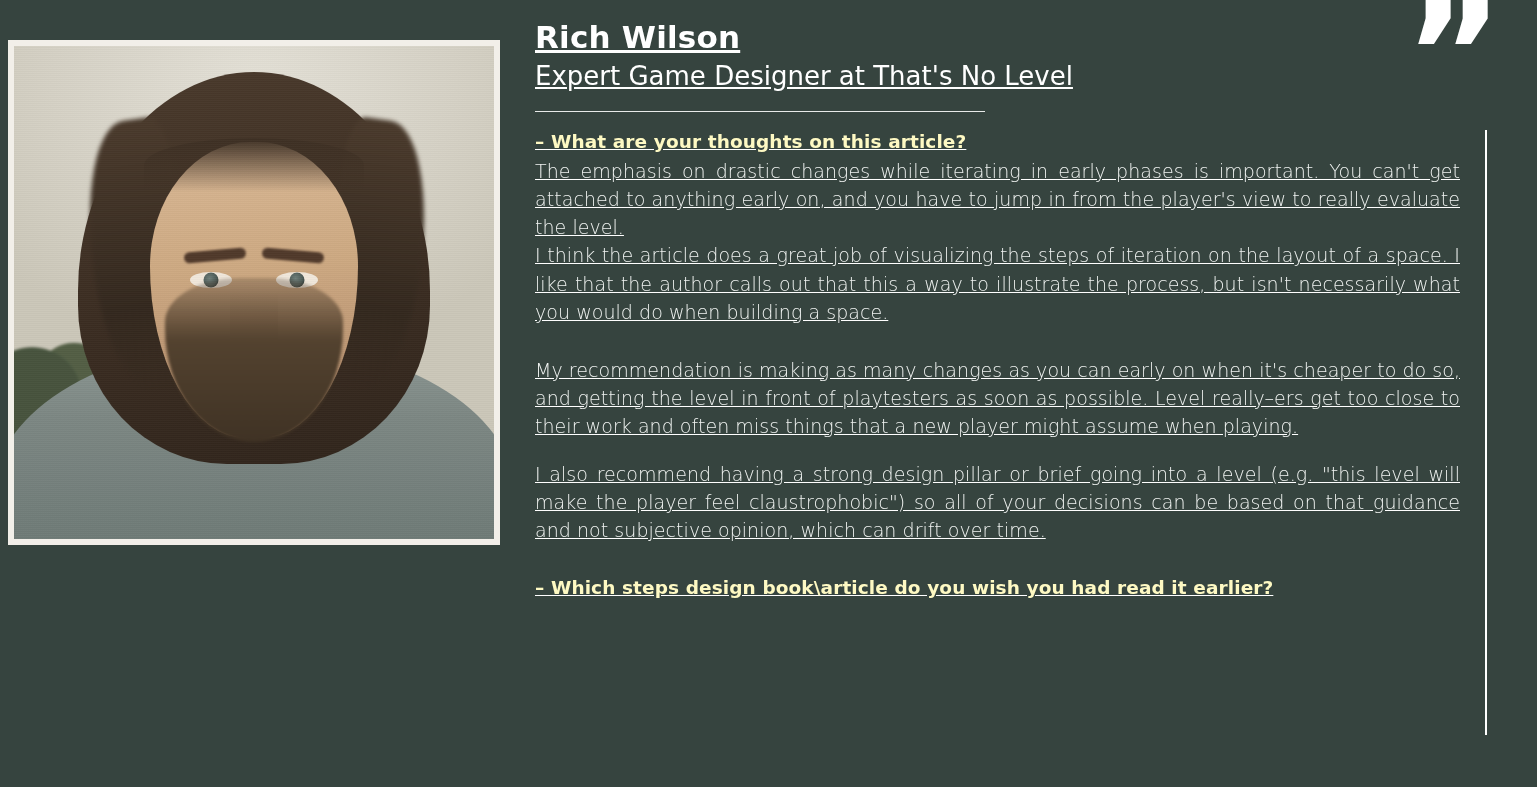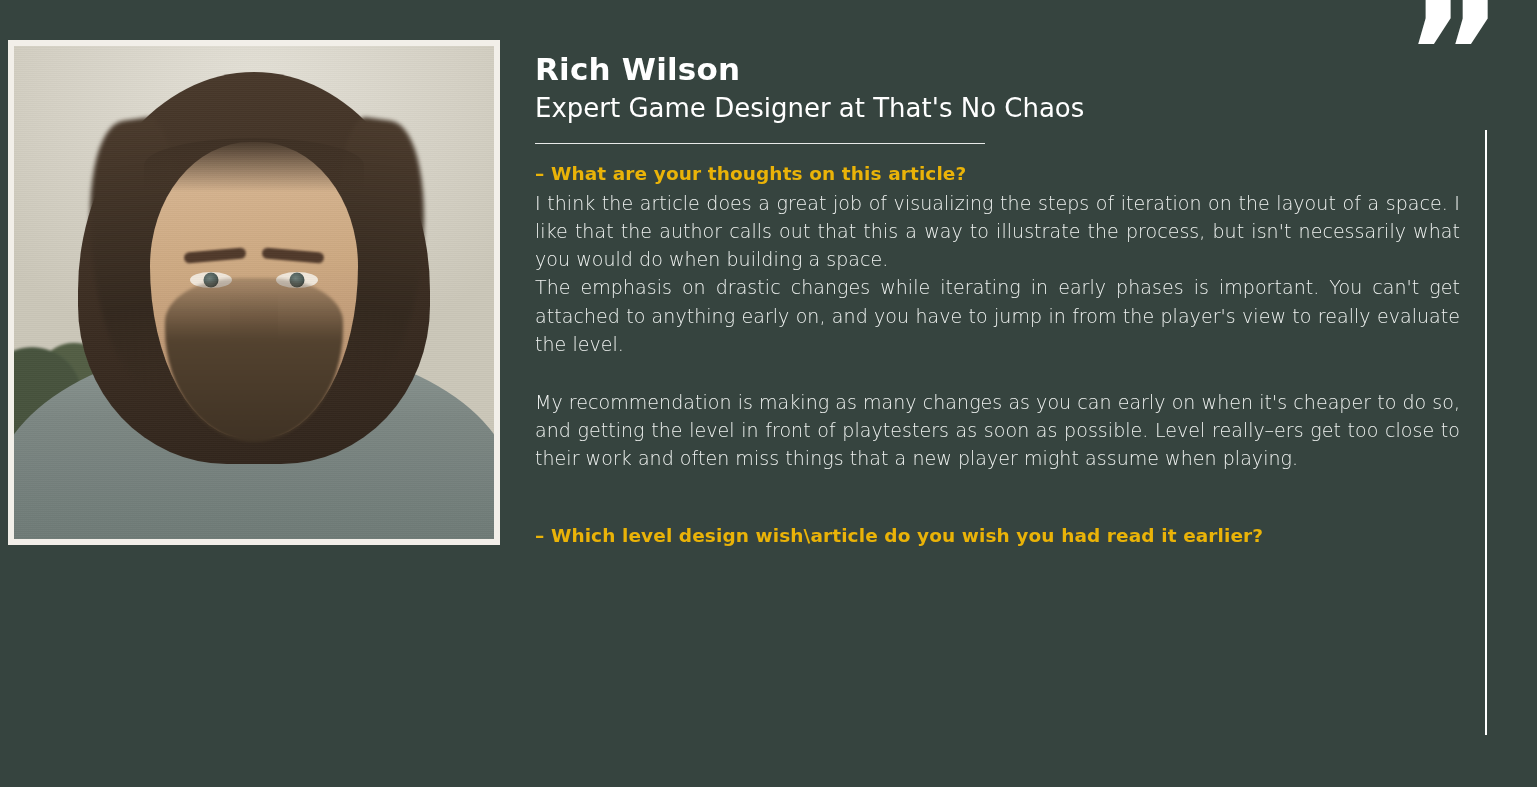--- a/index.html
+++ b/index.html
@@ -228,22 +228,23 @@
     inset: 0;
     background-image:
       repeating-linear-gradient(0deg, rgba(255,255,255,.018) 0 1px, rgba(0,0,0,.018) 1px 2px);
     pointer-events: none;
   }
 
   
   .content {
     position: absolute;
     left: 535px;
-    top: 52px;
+    top: 20px;
     width: 925px;
+    text-decoration: underline;
   }
 
   .name {
     font-size: 31px;
     font-weight: bold;
     letter-spacing: .2px;
     line-height: 1.15;
     color: #ffffff;
   }
 
@@ -261,21 +262,21 @@
     background: #e8eae9;
     margin-top: 18px;
     margin-bottom: 16px;
   }
 
   .qa { margin-bottom: 4px; }
 
   .question {
     font-size: 18.5px;
     font-weight: bold;
-    color: #eab308;
+    color: #fef9c3;
     line-height: 1.55;
     letter-spacing: .1px;
   }
 
   .answer {
     font-size: 19px;
     font-weight: 300;
     color: #f0f3f1;
     line-height: 1.48;
     text-align: justify;
@@ -338,37 +339,38 @@
     </div>
   </div>
 
   <div class="quote-mark">”</div>
 
   <div class="vline"></div>
 
   <div class="content">
 
     <div class="name">Rich Wilson</div>
-    <div class="role">Expert Game Designer at That's No Chaos</div>
+    <div class="role">Expert Game Designer at That's No Level</div>
 
     <div class="divider"></div>
 
     <div class="qa">
       <div class="question">– What are your thoughts on this article?</div>
+      <div class="answer">The emphasis on drastic changes while iterating in early phases is important. You can't get attached to anything early on, and you have to jump in from the player's view to really evaluate the level.</div>
       <div class="answer">I think the article does a great job of visualizing the steps of iteration on the layout of a space. I like that the author calls out that this a way to illustrate the process, but isn't necessarily what you would do when building a space.</div>
-      <div class="answer">The emphasis on drastic changes while iterating in early phases is important. You can't get attached to anything early on, and you have to jump in from the player's view to really evaluate the level.</div>
     </div>
 
     <div class="spacer-md"></div>
 
     <div class="qa">
       <div class="answer">My recommendation is making as many changes as you can early on when it's cheaper to do so, and getting the level in front of playtesters as soon as possible. Level really–ers get too close to their work and often miss things that a new player might assume when playing.</div>
       <div class="spacer-sm"></div>
+      <div class="answer">I also recommend having a strong design pillar or brief going into a level (e.g. "this level will make the player feel claustrophobic") so all of your decisions can be based on that guidance and not subjective opinion, which can drift over time.</div>
     </div>
 
     <div class="spacer-md"></div>
 
     <div class="qa">
-      <div class="question">– Which level design wish\article do you wish you had read it earlier?</div>
+      <div class="question">– Which steps design book\article do you wish you had read it earlier?</div>
     </div>
 
   </div>
 </div>
 
 </body></html>

